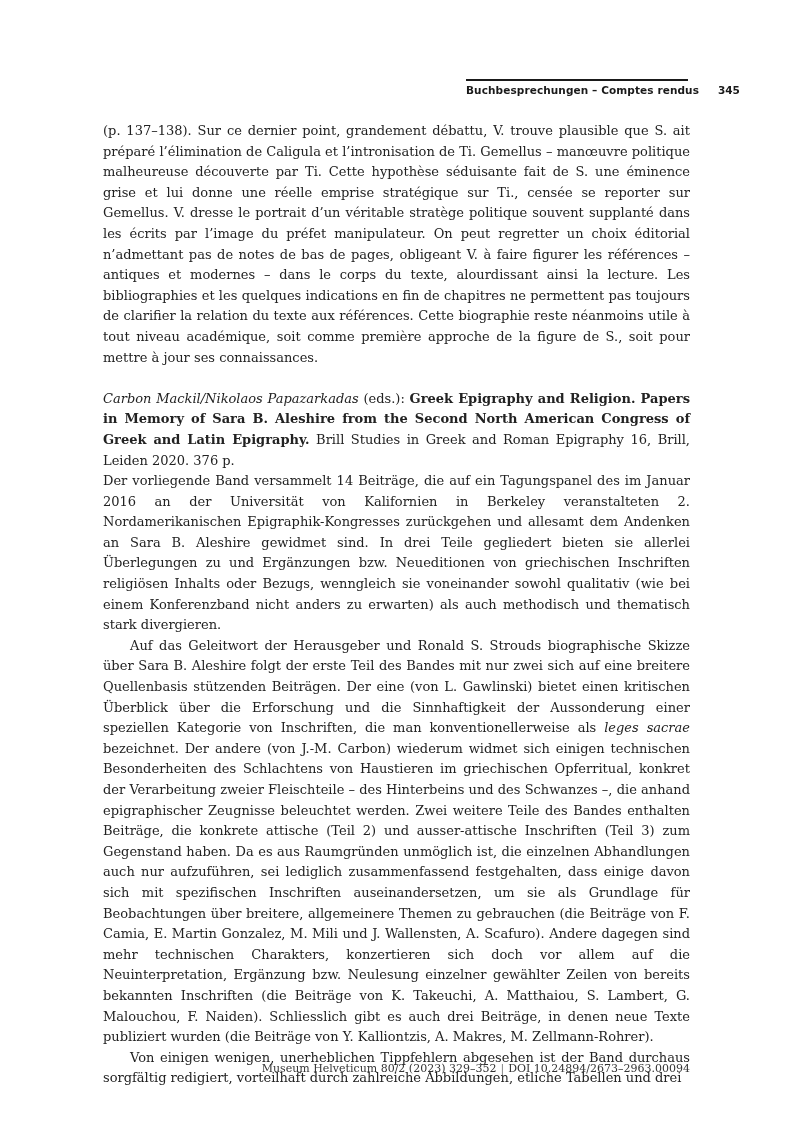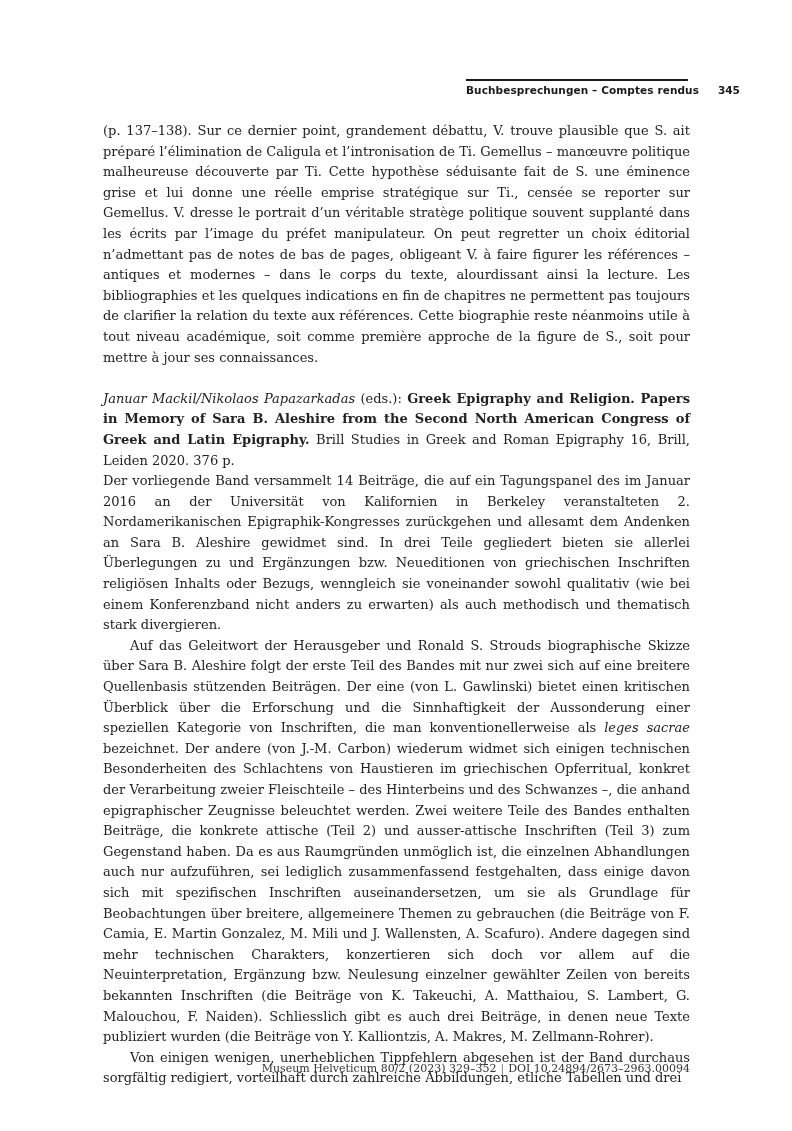--- a/index.html
+++ b/index.html
@@ -37,21 +37,21 @@
     <div class="rule"></div>
     <span class="title">Buchbesprechungen – Comptes rendus</span>
     <span class="pageno">345</span>
   </div>
 
   <div class="body-text">
     <p>(p. 137–138). Sur ce dernier point, grandement débattu, V. trouve plausible que S. ait préparé l’élimination de Caligula et l’intronisation de Ti. Gemellus – manœuvre politique malheureuse découverte par Ti. Cette hypothèse séduisante fait de S. une éminence grise et lui donne une réelle emprise stratégique sur Ti., censée se reporter sur Gemellus. V. dresse le portrait d’un véritable stratège politique souvent supplanté dans les écrits par l’image du préfet manipulateur. On peut regretter un choix éditorial n’admettant pas de notes de bas de pages, obligeant V. à faire figurer les références – antiques et modernes – dans le corps du texte, alourdissant ainsi la lecture. Les bibliographies et les quelques indications en fin de chapitres ne permettent pas toujours de clarifier la relation du texte aux références. Cette biographie reste néanmoins utile à tout niveau académique, soit comme première approche de la figure de S., soit pour mettre à jour ses connaissances.</p>
 
     <div class="gap"></div>
 
-    <p><span class="it">Januar Mackil/Nikolaos Papazarkadas</span><span> (eds.): </span><span class="bf">Greek Epigraphy and Religion. Papers in Memory of Sara B. Aleshire from the Second North American Congress of Greek and Latin Epigraphy.</span><span> Brill Studies in Greek and Roman Epigraphy 16, Brill, Leiden 2020. 376 p.</span></p>
+    <p><span class="it">Carbon Mackil/Nikolaos Papazarkadas</span><span> (eds.): </span><span class="bf">Greek Epigraphy and Religion. Papers in Memory of Sara B. Aleshire from the Second North American Congress of Greek and Latin Epigraphy.</span><span> Brill Studies in Greek and Roman Epigraphy 16, Brill, Leiden 2020. 376 p.</span></p>
 
     <p>Der vorliegende Band versammelt 14 Beiträge, die auf ein Tagungspanel des im Januar 2016 an der Universität von Kalifornien in Berkeley veranstalteten 2. Nordamerikanischen Epigraphik-Kongresses zurückgehen und allesamt dem Andenken an Sara B. Aleshire gewidmet sind. In drei Teile gegliedert bieten sie allerlei Überlegungen zu und Ergänzungen bzw. Neueditionen von griechischen Inschriften religiösen Inhalts oder Bezugs, wenngleich sie voneinander sowohl qualitativ (wie bei einem Konferenzband nicht anders zu erwarten) als auch methodisch und thematisch stark divergieren.</p>
 
     <p class="indent"><span>Auf das Geleitwort der Herausgeber und Ronald S. Strouds biographische Skizze über Sara B. Aleshire folgt der erste Teil des Bandes mit nur zwei sich auf eine breitere Quellenbasis stützenden Beiträgen. Der eine (von L. Gawlinski) bietet einen kritischen Überblick über die Erforschung und die Sinnhaftigkeit der Aussonderung einer speziellen Kategorie von Inschriften, die man konventionellerweise als </span><span class="it">leges sacrae</span><span> bezeichnet. Der andere (von J.-M. Carbon) wiederum widmet sich einigen technischen Besonderheiten des Schlachtens von Haustieren im griechischen Opferritual, konkret der Verarbeitung zweier Fleischteile – des Hinterbeins und des Schwanzes –, die anhand epigraphischer Zeugnisse beleuchtet werden. Zwei weitere Teile des Bandes enthalten Beiträge, die konkrete attische (Teil 2) und ausser-attische Inschriften (Teil 3) zum Gegenstand haben. Da es aus Raumgründen unmöglich ist, die einzelnen Abhandlungen auch nur aufzuführen, sei lediglich zusammenfassend festgehalten, dass einige davon sich mit spezifischen Inschriften auseinandersetzen, um sie als Grundlage für Beobachtungen über breitere, allgemeinere Themen zu gebrauchen (die Beiträge von F. Camia, E. Martin Gonzalez, M. Mili und J. Wallensten, A. Scafuro). Andere dagegen sind mehr technischen Charakters, konzertieren sich doch vor allem auf die Neuinterpretation, Ergänzung bzw. Neulesung einzelner gewählter Zeilen von bereits bekannten Inschriften (die Beiträge von K. Takeuchi, A. Matthaiou, S. Lambert, G. Malouchou, F. Naiden). Schliesslich gibt es auch drei Beiträge, in denen neue Texte publiziert wurden (die Beiträge von Y. Kalliontzis, A. Makres, M. Zellmann-Rohrer).</span></p>
 
     <p class="indent">Von einigen wenigen, unerheblichen Tippfehlern abgesehen ist der Band durchaus sorgfältig redigiert, vorteilhaft durch zahlreiche Abbildungen, etliche Tabellen und drei</p>
   </div>
 
   <div class="footer">
     <span>Museum Helveticum 80/2 (2023) 329–352</span><span class="sep">|</span><span>DOI 10.24894/2673–2963.00094</span>

